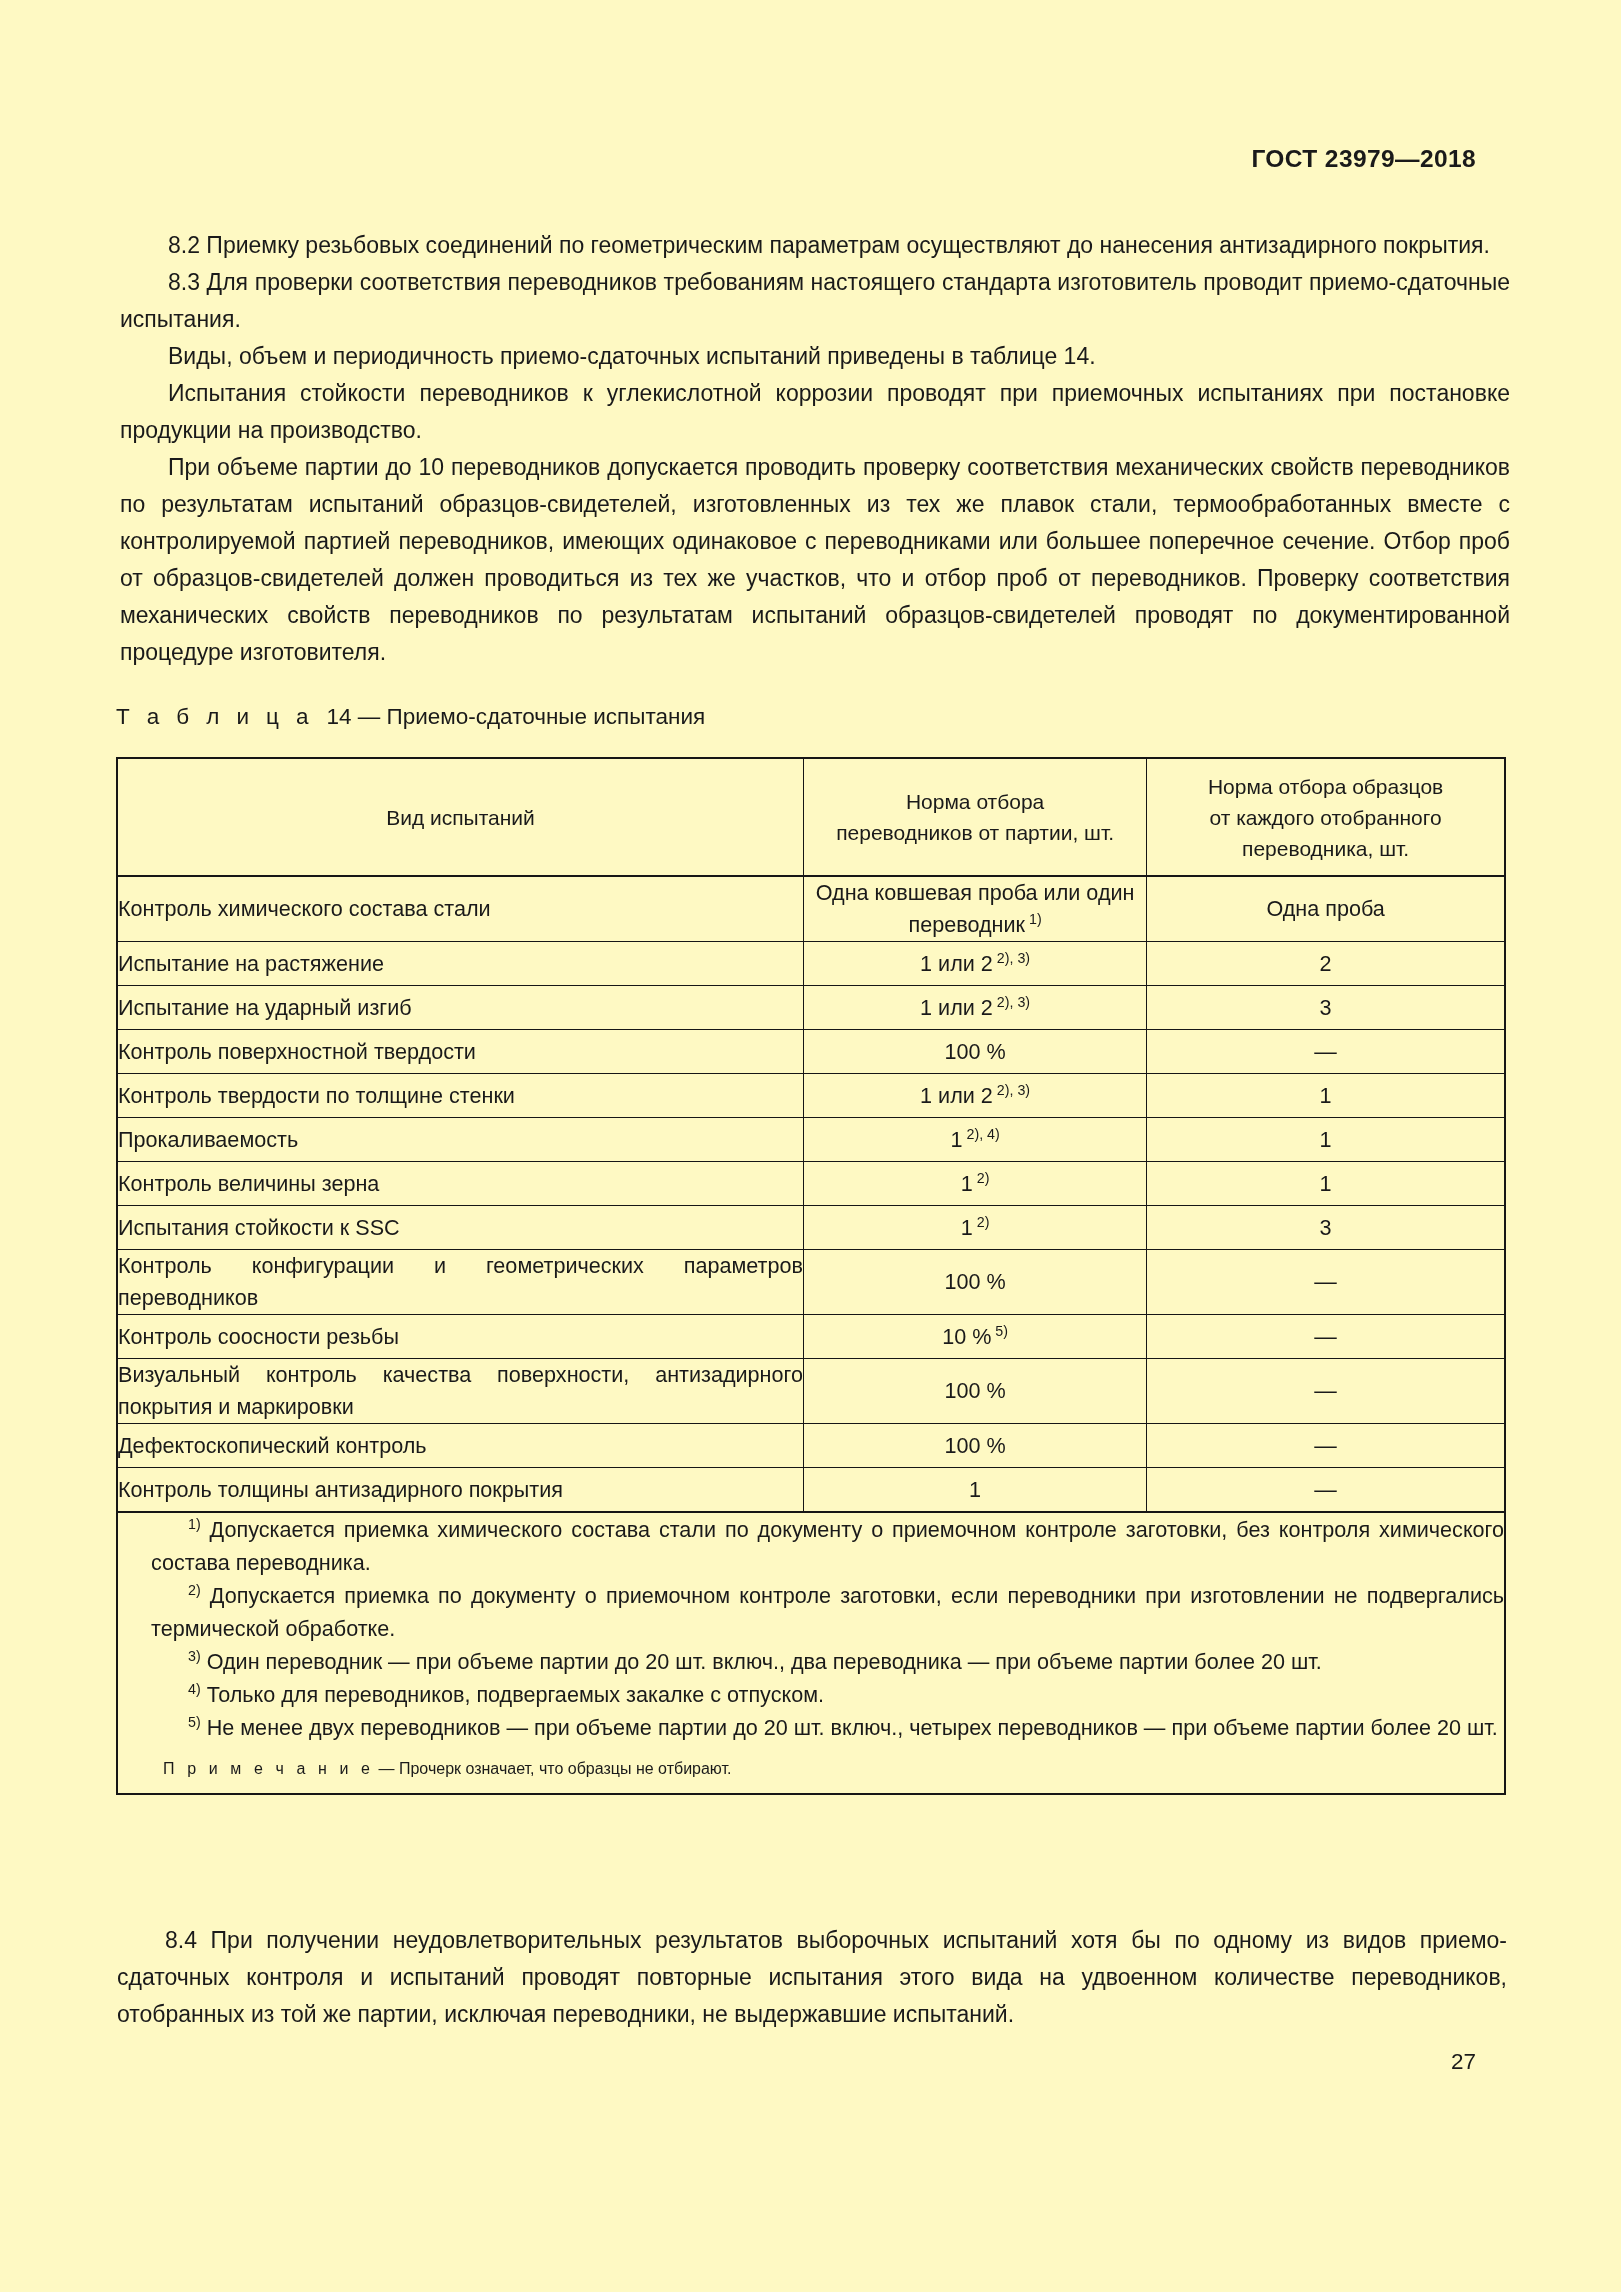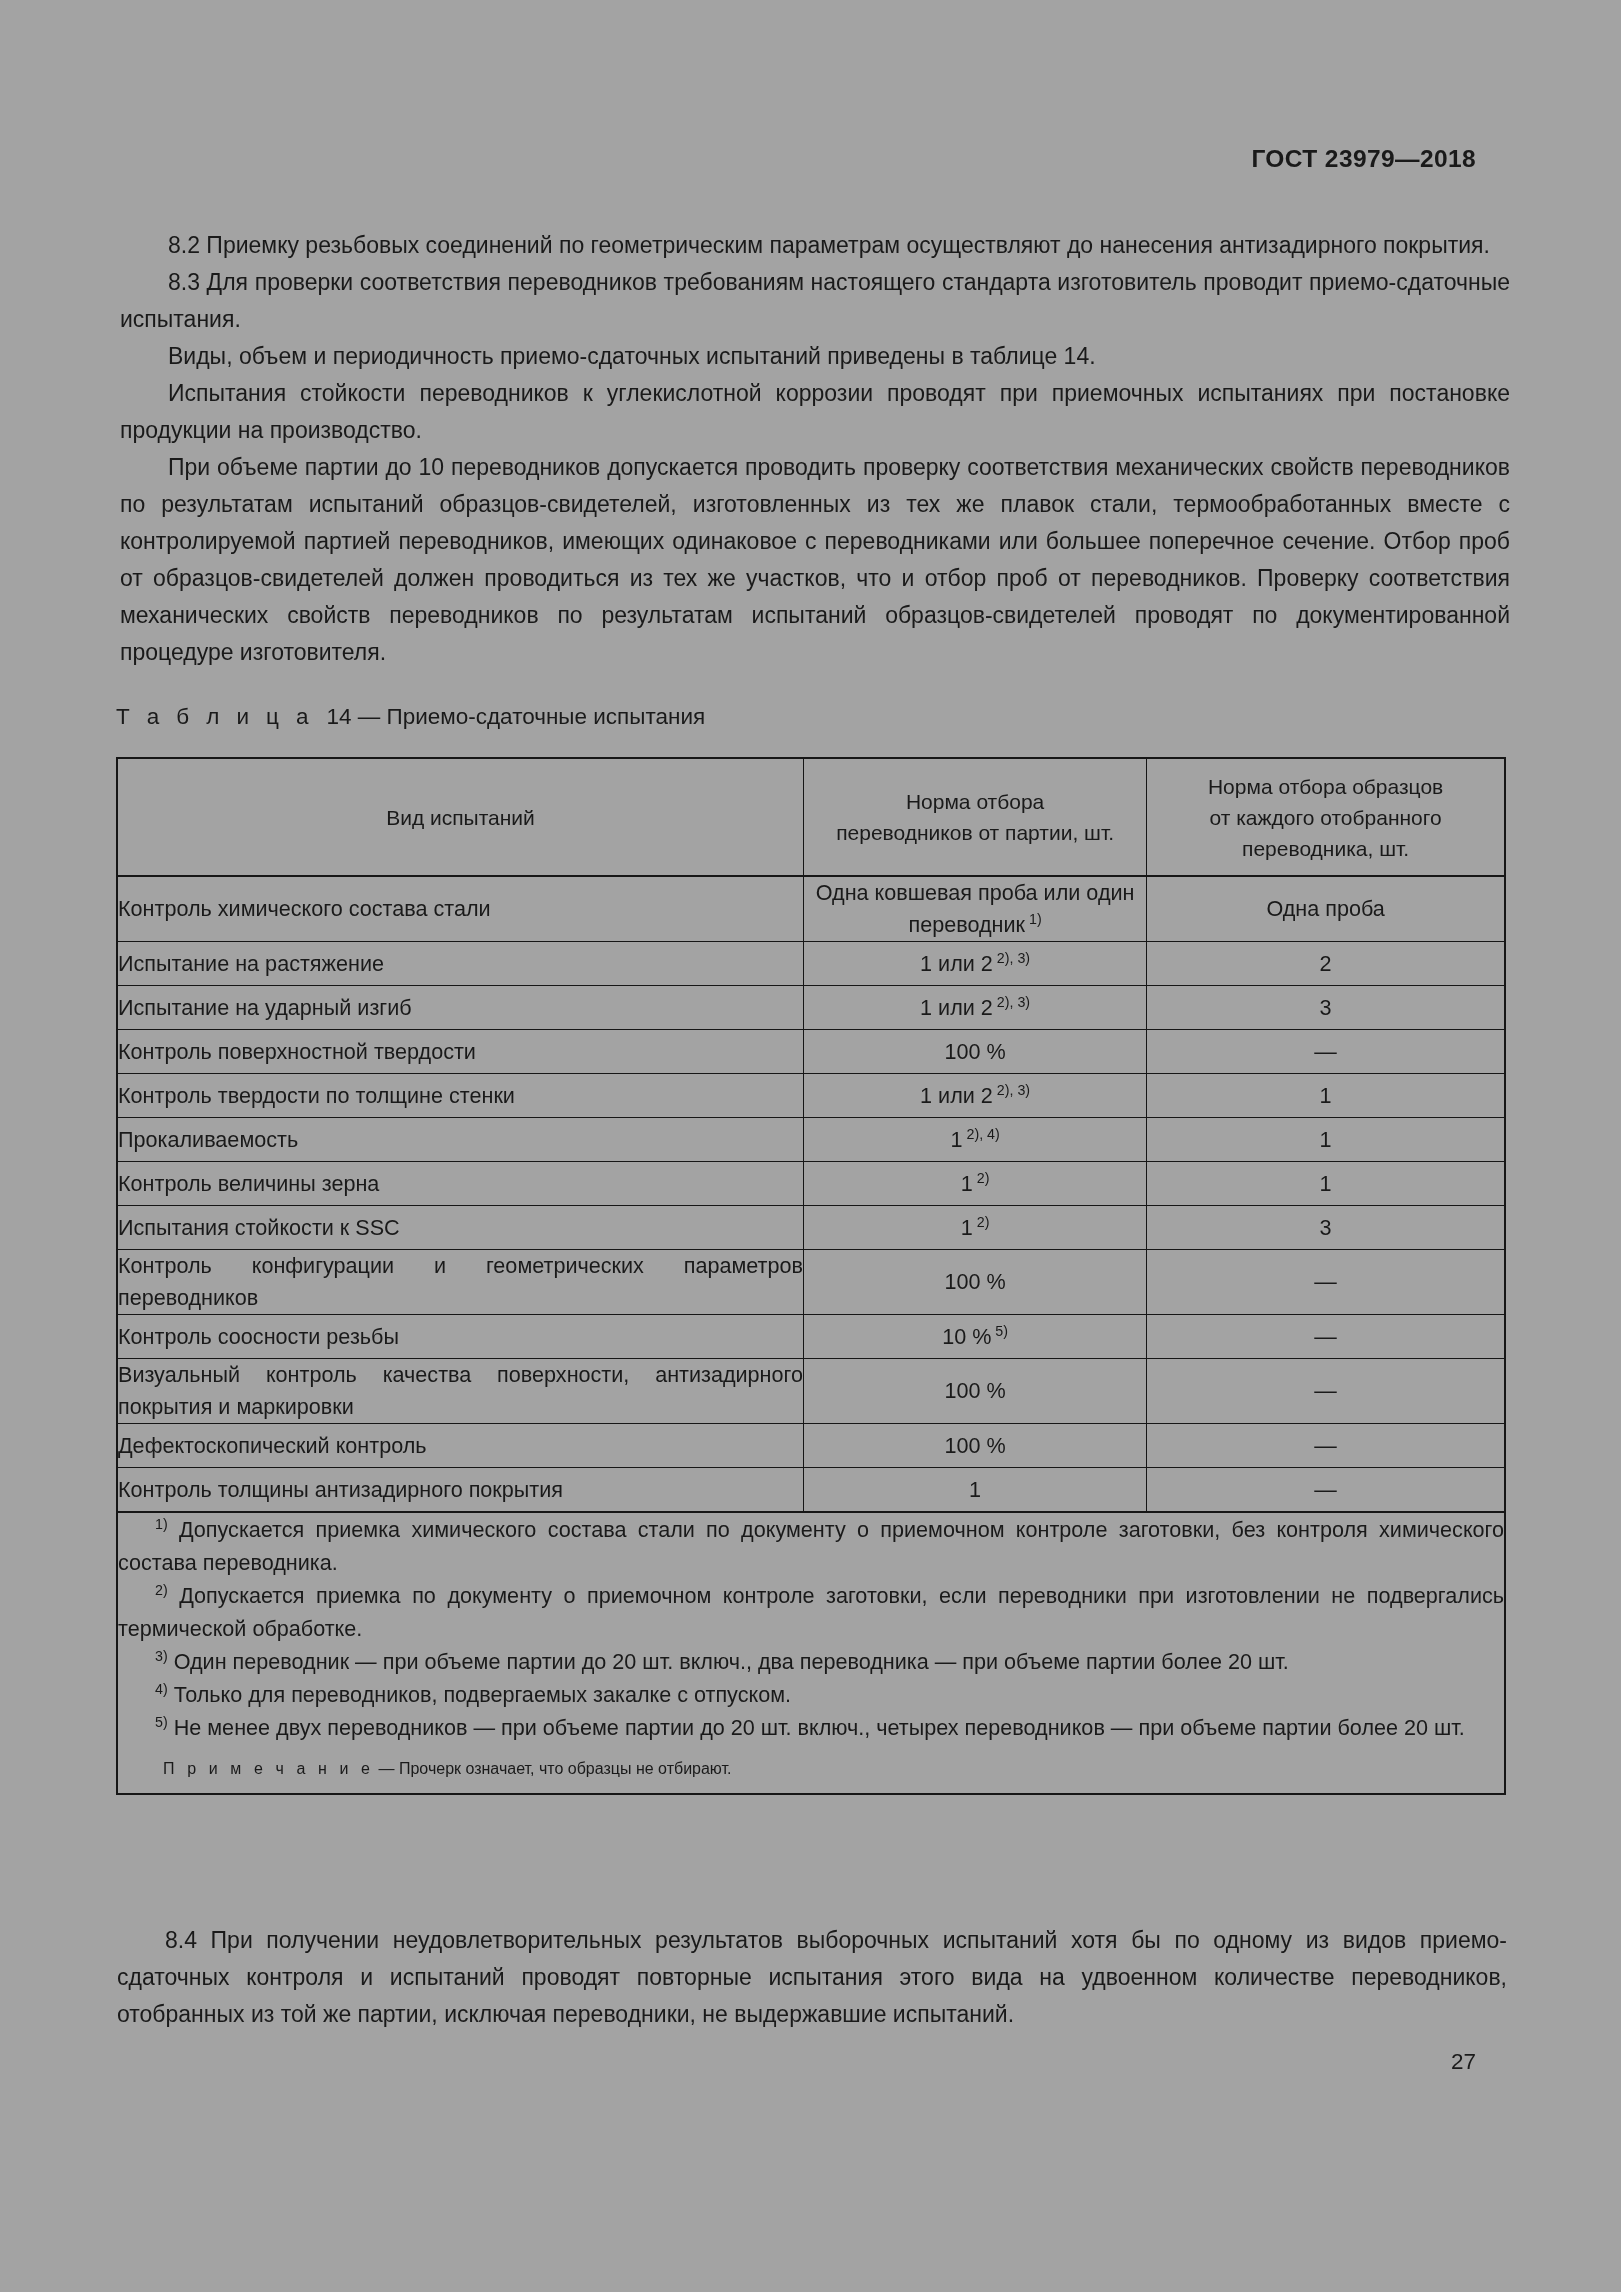--- a/index.html
+++ b/index.html
@@ -8,21 +8,21 @@
     background: #ffffff;
   }
   body {
     font-family: "Liberation Sans", sans-serif;
     color: #1a1a1a;
   }
   .page {
     position: relative;
     width: 1621px;
     height: 2293px;
-    background: #a3a3a3;
+    background: #fef9c3;
     box-sizing: border-box;
     overflow: hidden;
   }
 
   
   .page-header {
     position: absolute;
     top: 145px;
     right: 145px;
     font-size: 24.5px;
@@ -130,20 +130,21 @@
     padding: 9.8px 21.6px 15.7px 21.6px;
     text-align: left;
   }
   .fn {
     margin: 0;
     font-size: 21.6px;
     line-height: 33px;
     text-align: justify;
     text-indent: 37px;
     hyphens: manual;
+    padding-left: 33px;
   }
   .fn-note {
     margin: 8px;
     font-size: 16px;
     line-height: 33px;
     text-indent: 37px;
   }
   .note-word { letter-spacing: 4.1px; }
 
   

